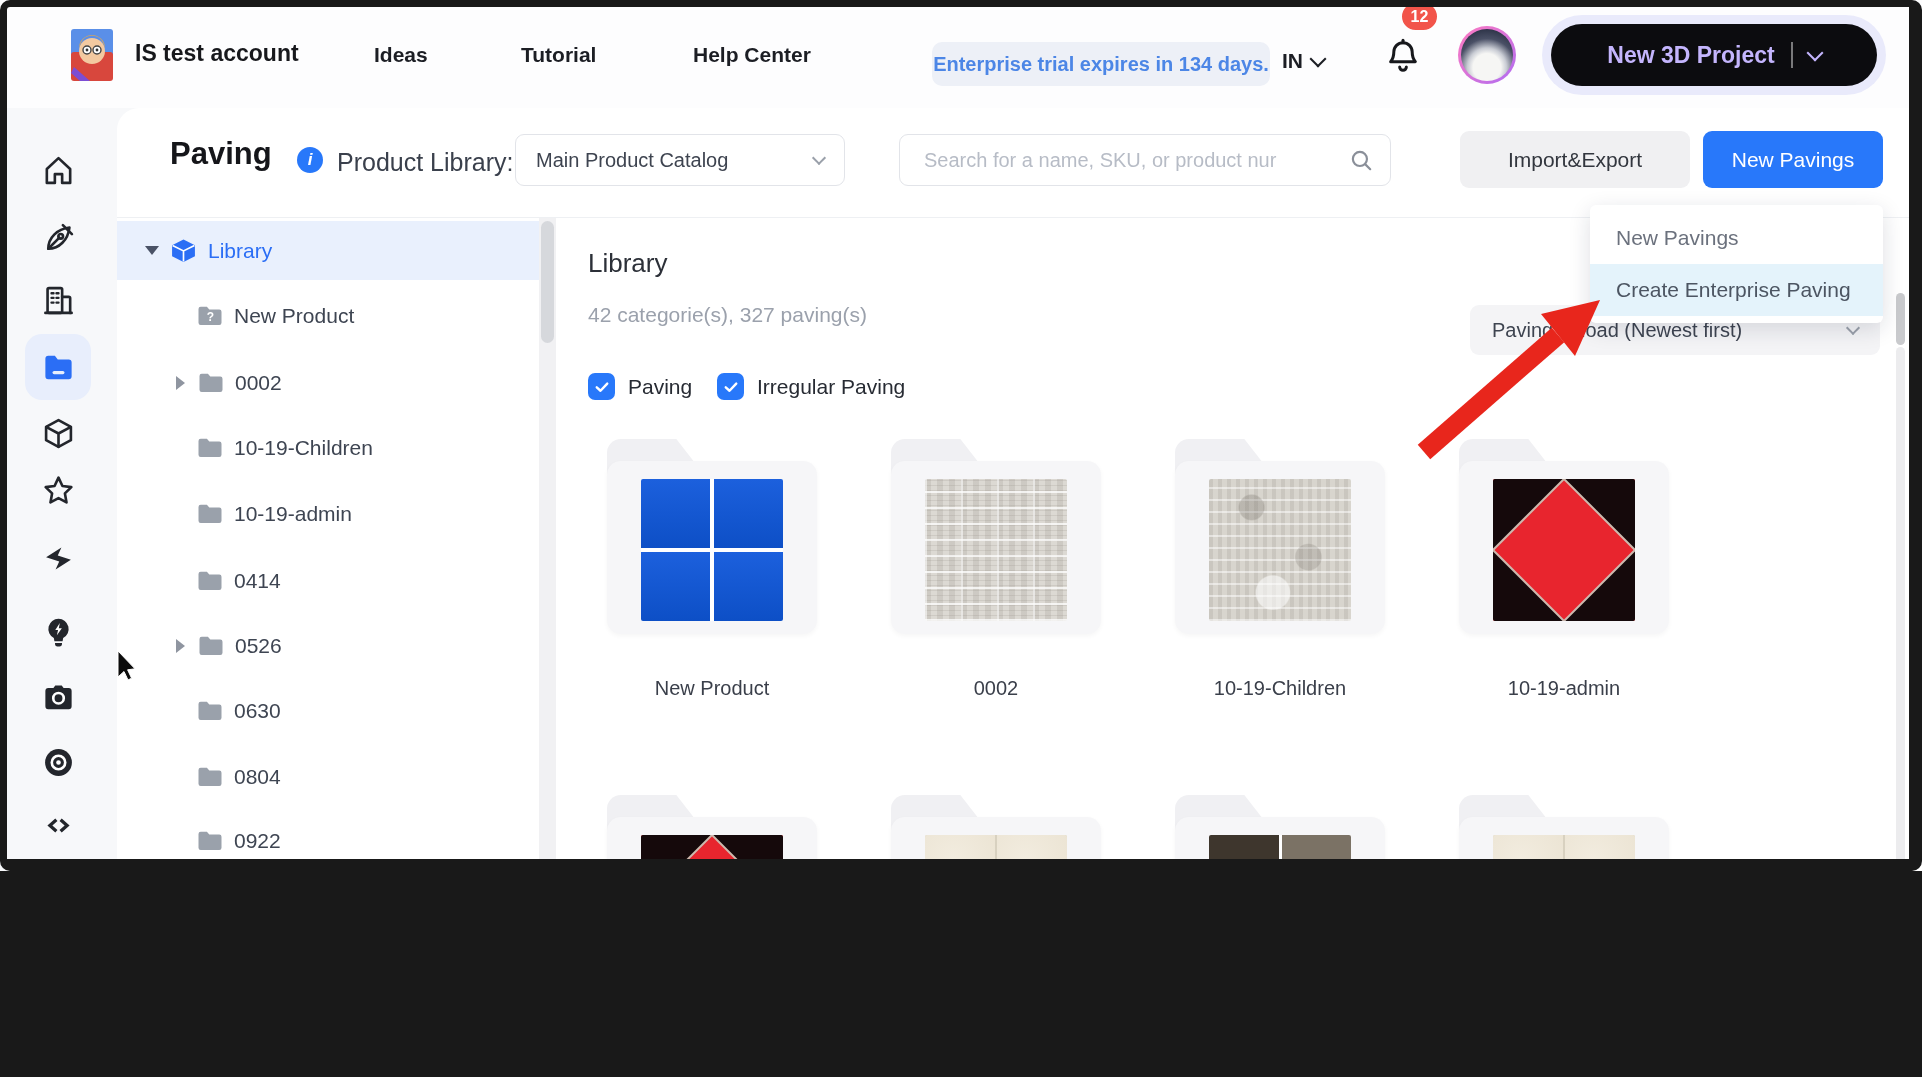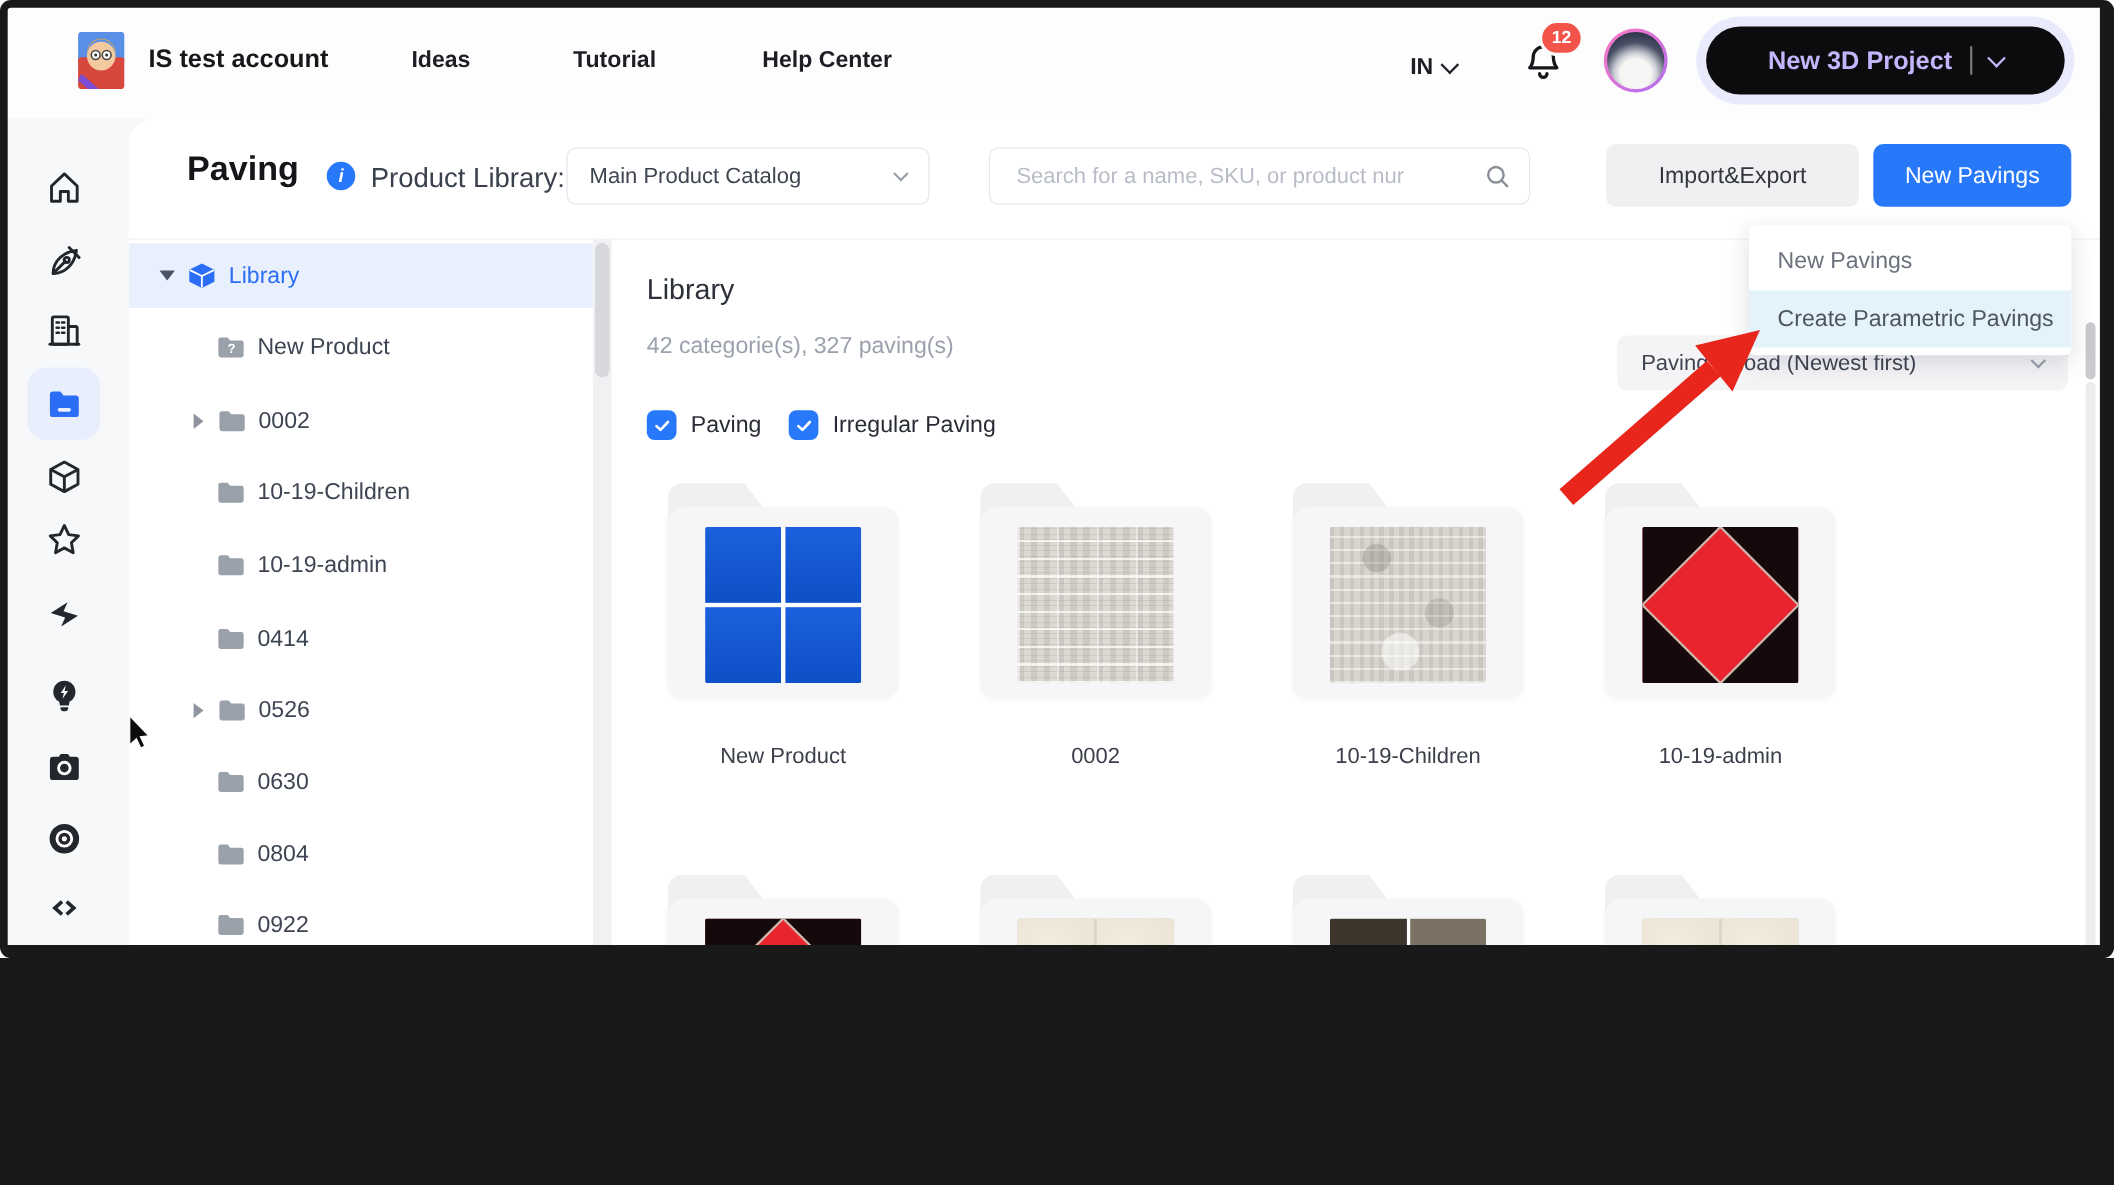--- a/index.html
+++ b/index.html
@@ -16,21 +16,21 @@
   #card-bg{left:117px;top:108px;right:0;bottom:0;background:#fff;border-top-left-radius:22px;}
 
   
   #logo{left:70px;top:29px;width:44px;height:52px;}
   #account{left:135px;top:40px;font-size:23px;font-weight:bold;color:#17181c;}
   .nav-item{top:43px;font-size:21px;font-weight:600;color:#1c1e24;cursor:default;}
   #trial-badge{left:932px;top:42px;width:338px;height:44px;background:#edf0f7;border-radius:10px;display:flex;align-items:center;justify-content:center;font-size:20px;font-weight:600;color:#4c86e6;}
   #locale{left:1282px;top:49px;font-size:21px;font-weight:600;color:#1c1e24;display:flex;align-items:center;gap:9px;}
   .chev{display:inline-block;width:10px;height:10px;border-right:2.6px solid currentColor;border-bottom:2.6px solid currentColor;transform:rotate(45deg);margin-top:-5px;}
   #bell{left:1383px;top:34px;width:40px;height:44px;color:#17181c;}
-  #bell-badge{left:1399px;top:18px;min-width:25px;height:27px;padding:0 5px;background:#f2544a;border:3px solid #fdfdfe;border-radius:17px;color:#fff;font-size:16px;font-weight:bold;display:flex;align-items:center;justify-content:center;z-index:3;}
+  #bell-badge{left:1399px;top:0;min-width:25px;height:27px;padding:0 5px;background:#f2544a;border:3px solid #fdfdfe;border-radius:17px;color:#fff;font-size:16px;font-weight:bold;display:flex;align-items:center;justify-content:center;z-index:3;}
   #avatar{left:1458px;top:26px;width:58px;height:58px;border-radius:50%;background:linear-gradient(135deg,#ff7ac0,#b06cf2);padding:3px;box-sizing:border-box;}
   #avatar .ph{width:100%;height:100%;border-radius:50%;background:radial-gradient(circle at 50% 74%, #f6f6f4 0 30%, #c9ccd4 42%, #4a5066 62%, #171d30 100%);}
   #new3d-btn{left:1551px;top:24px;width:326px;height:62px;background:#0c0c0f;border-radius:32px;display:flex;align-items:center;justify-content:center;gap:16px;color:#c4b5fd;box-shadow:0 0 0 9px #e9eafb;cursor:pointer;}
   #new3d-btn .lbl{font-size:23px;font-weight:bold;}
   #new3d-btn .sep{width:2px;height:26px;background:rgba(255,255,255,.45);}
 
   
   #page-title{left:170px;top:136px;font-size:31px;font-weight:bold;color:#15161a;}
   #info-icon{left:297px;top:147px;width:26px;height:26px;border-radius:50%;background:#2878fa;color:#fff;font-size:17px;font-weight:bold;font-style:italic;display:flex;align-items:center;justify-content:center;}
   #pl-label{left:337px;top:148px;font-size:25px;color:#3a404c;}
@@ -128,20 +128,21 @@
     <circle cx="17" cy="21" r="1.4" fill="#333"></circle>
       <circle cx="27" cy="21" r="1.4" fill="#333"></circle>
     <path d="M4 38 L20 52 H10 L1 44 Z" fill="#7c4dd4"></path>
   </svg>
   <div class="abs" id="account">IS test account</div>
   <nav id="main-nav">
       <div class="abs nav-item" style="left: 374px;">Ideas</div>
       <div class="abs nav-item" style="left: 521px;">Tutorial</div>
       <div class="abs nav-item" style="left: 693px;">Help Center</div>
     </nav>
+  <div class="abs" id="trial-badge">Enterprise trial expires in 134 days.</div>
   <div class="abs" id="locale">
       <span>IN</span>
       <span class="chev"></span>
     </div>
   <svg class="abs" id="bell" viewBox="0 0 24 24" fill="none" stroke="currentColor" stroke-width="1.8" stroke-linecap="round" stroke-linejoin="round">
     <path d="M12 4 a5.5 5.5 0 0 1 5.5 5.5 c0 3 .8 4.6 1.9 5.9 H4.6 c1.1-1.3 1.9-2.9 1.9-5.9 A5.5 5.5 0 0 1 12 4 Z"></path>
     <path d="M10 18.6 a2 2 0 0 0 4 0"></path>
       <path d="M12 2.6 V4"></path>
   </svg>
   <div class="abs" id="bell-badge">12</div>
@@ -474,21 +475,21 @@
           <span></span>
           <span></span>
           <span></span>
           <span></span>
         </div>
       </div>
     </div>
 
   <div class="abs" id="menu">
       <div class="menu-item">New Pavings</div>
-      <div class="menu-item hl">Create Parametric Pavings</div>
+      <div class="menu-item hl">Create Enterprise Paving</div>
     </div>
 
   <div class="abs" id="hscroll">
       <div class="seg1"></div>
       <div class="seg2"></div>
     </div>
   <div class="abs" id="vthumb1"></div>
   <div class="abs" id="vthumb2"></div>
   <div class="abs" id="support-btn">
     <svg viewBox="0 0 24 24" width="40" height="40" fill="none" stroke="#2e2e30" stroke-width="2" stroke-linecap="round">

